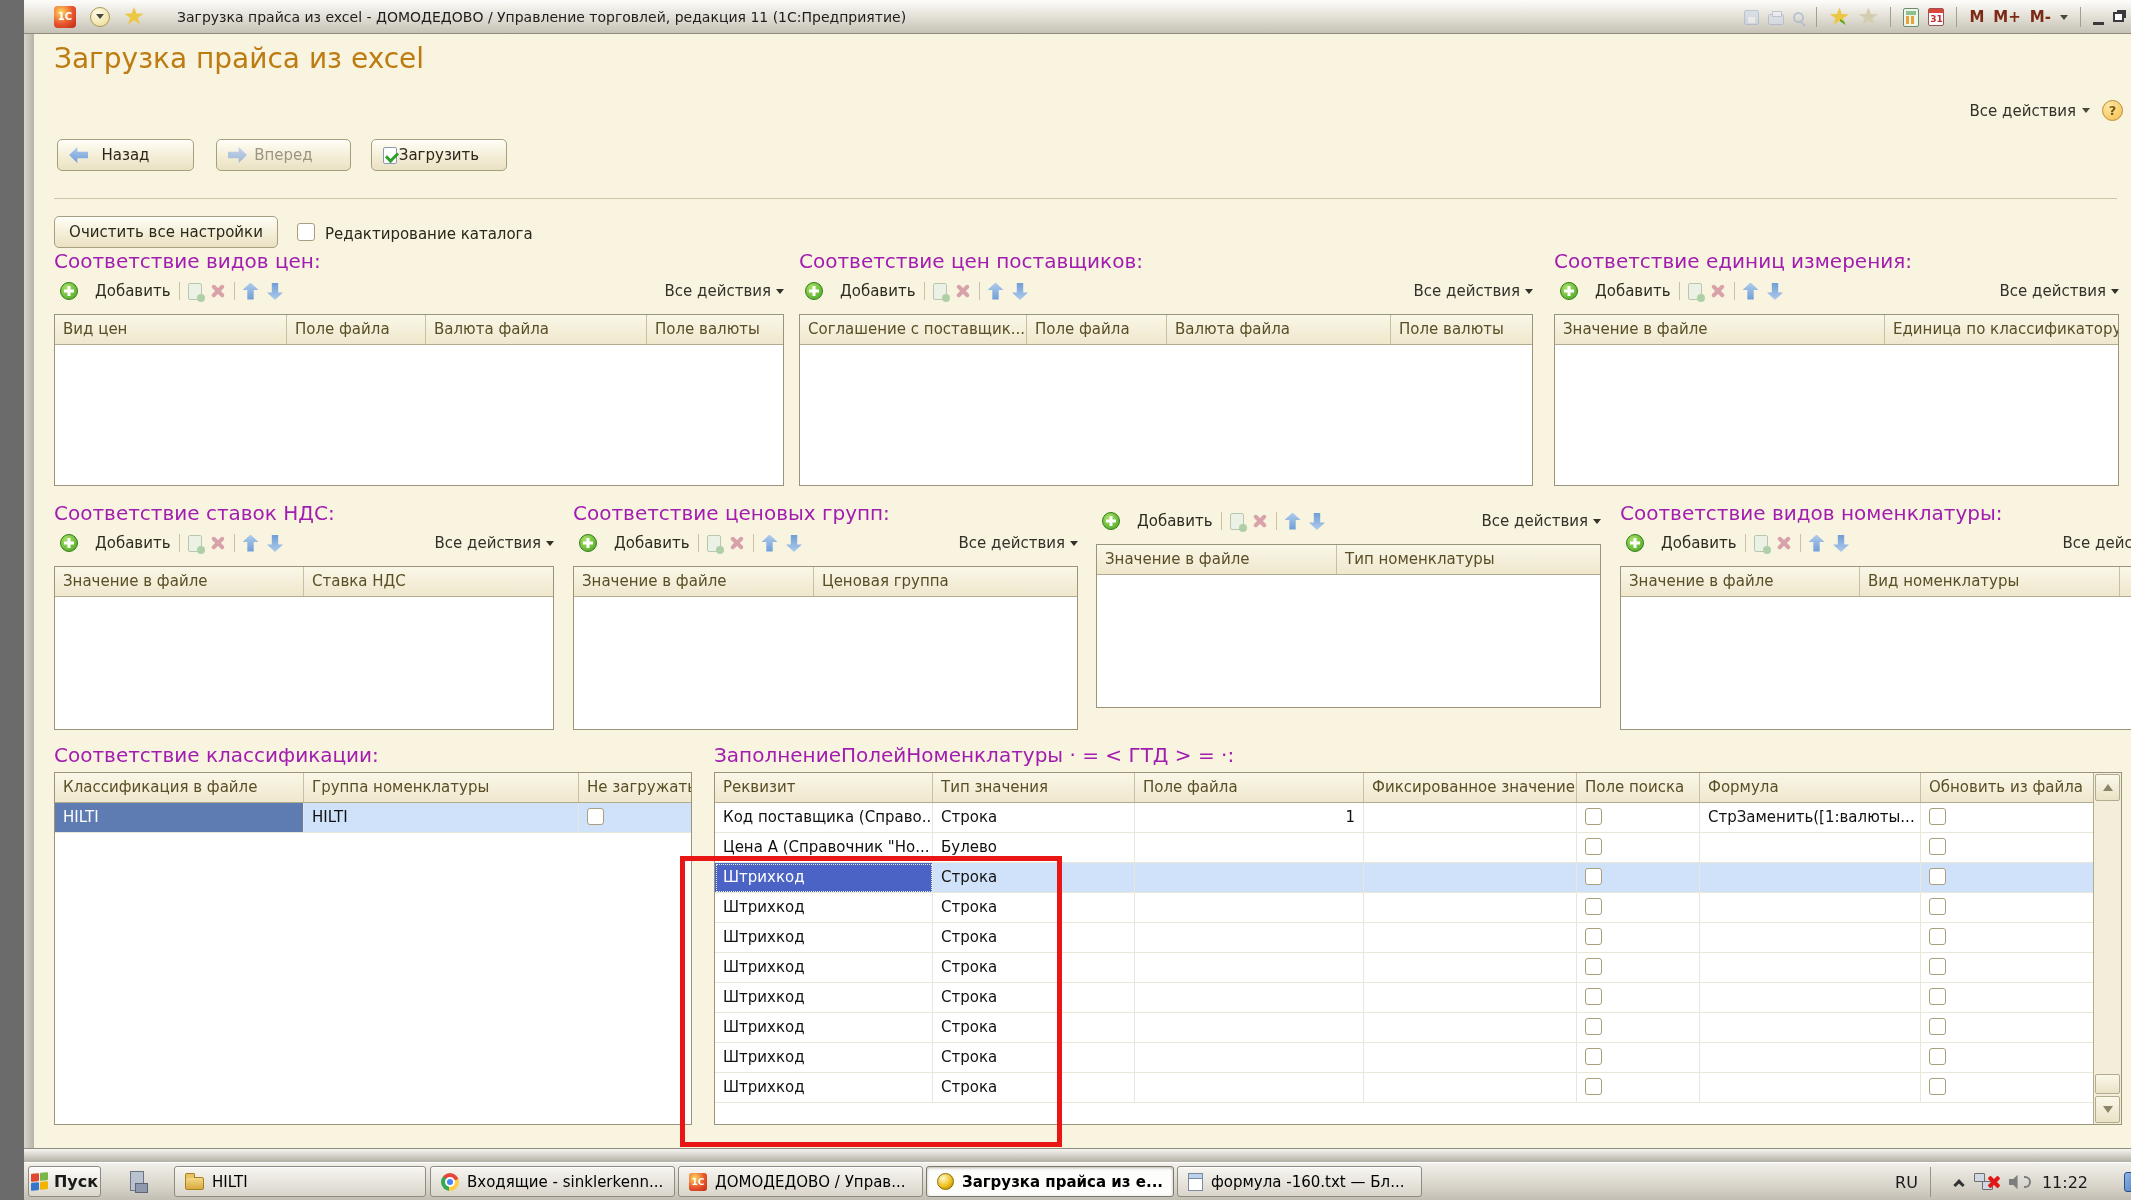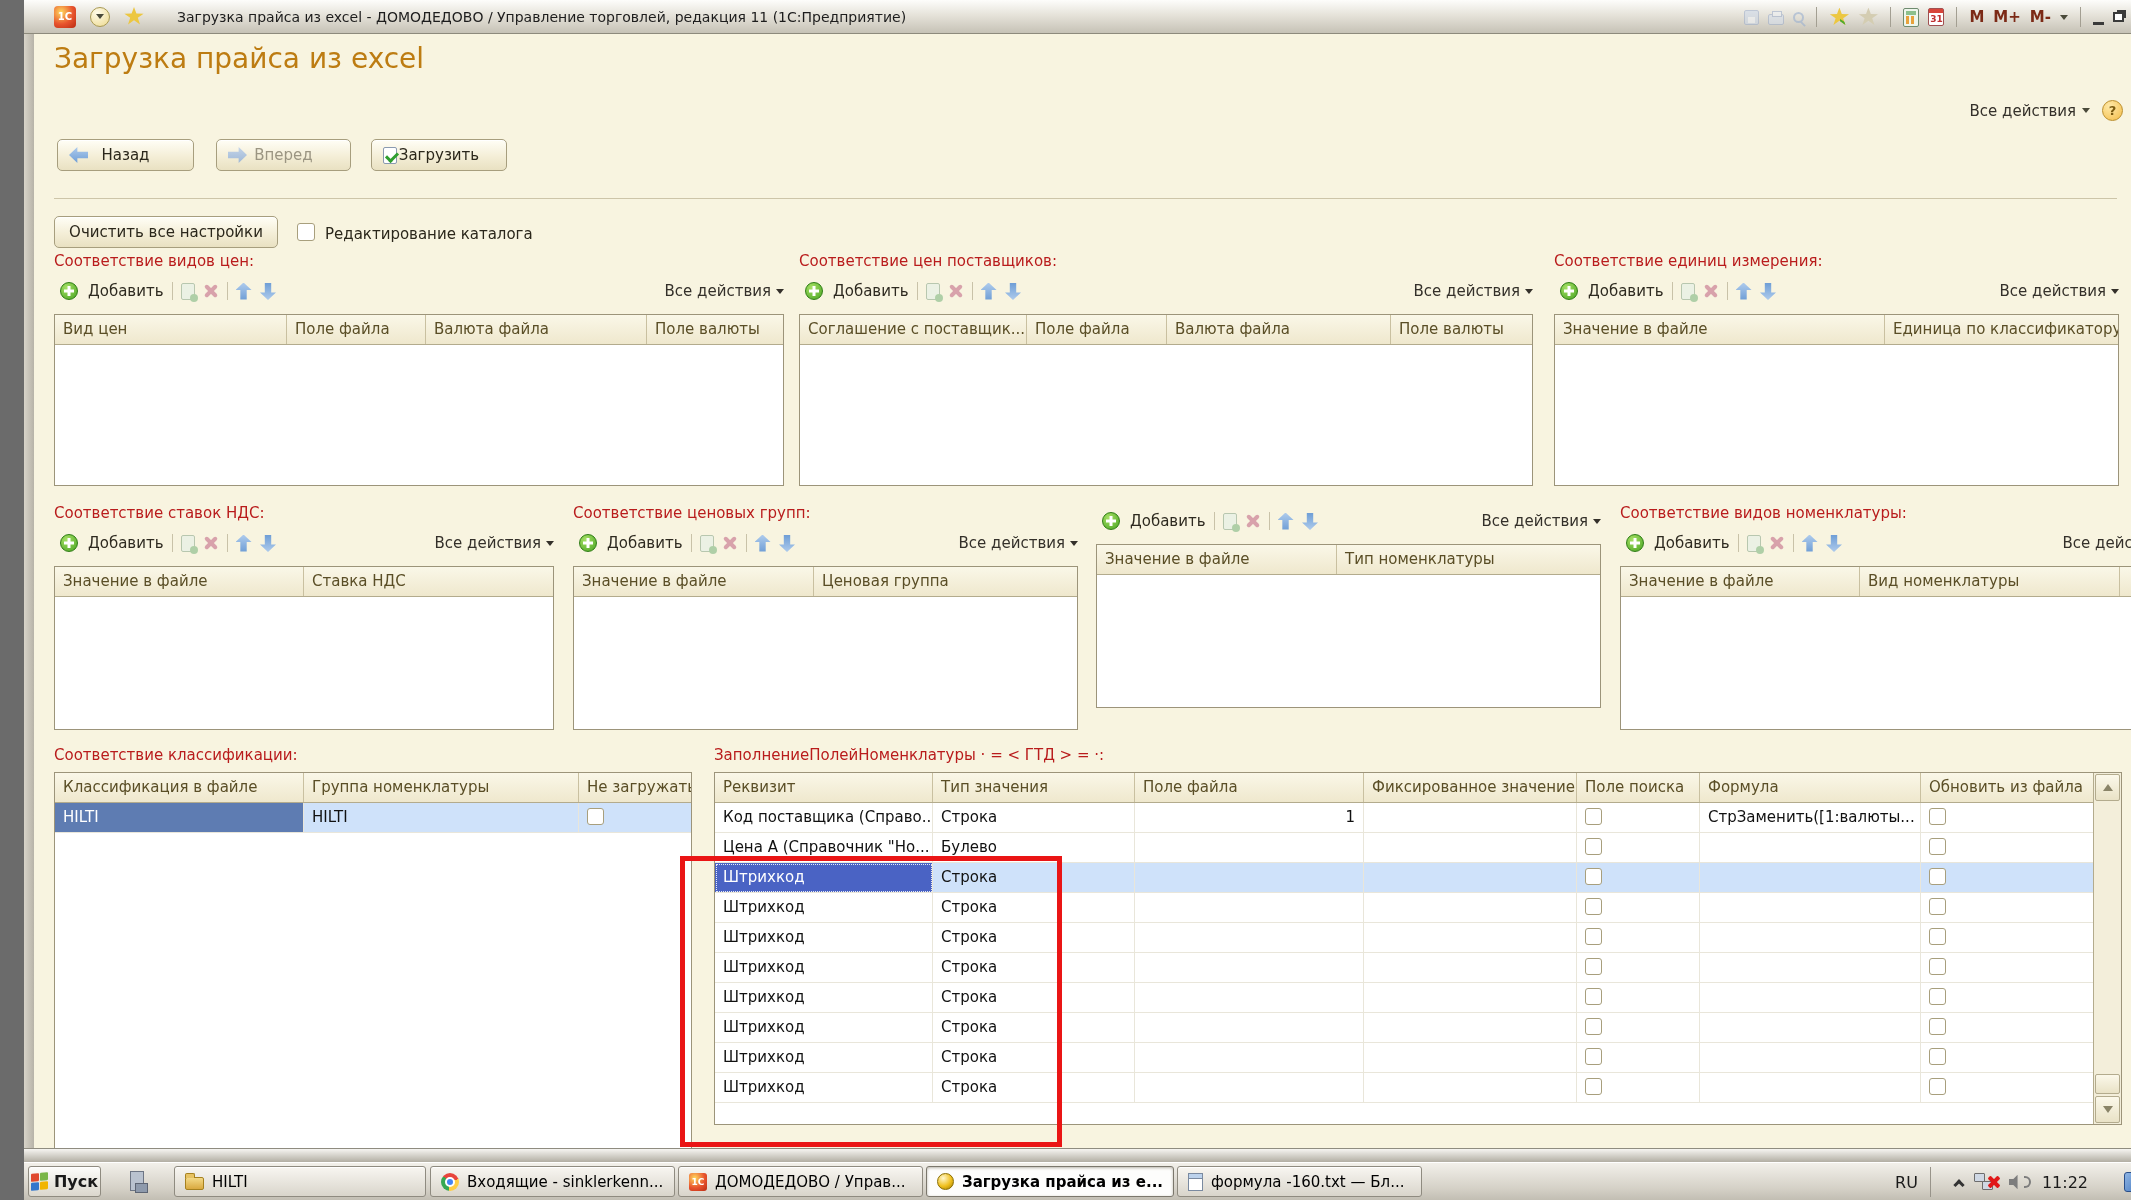--- a/index.html
+++ b/index.html
@@ -70,24 +70,24 @@
   .arr.up{width:16px;height:17px;clip-path:polygon(50% 0,100% 44%,70% 44%,70% 100%,30% 100%,30% 44%,0 44%);}
   .arr.down{width:16px;height:17px;clip-path:polygon(50% 0,100% 44%,70% 44%,70% 100%,30% 100%,30% 44%,0 44%);transform:rotate(180deg);}
   .doc-ico{width:14px;height:17px;background:#fff;border:1px solid #8a9ab0;border-radius:2px;position:relative;}
   .doc-ico::after{content:"";position:absolute;left:2px;top:4px;width:9px;height:5px;
     border-left:3px solid #2f9e2f;border-bottom:3px solid #2f9e2f;transform:rotate(-45deg);}
   .sep-line{position:absolute;height:1px;background:#cdc5a9;}
   .checkbox{display:inline-block;width:18px;height:18px;border:1px solid #a89f7d;border-radius:3px;background:#fff;}
   .chk-label{position:absolute;font-size:15px;color:#2b271b;}
   
   .section{position:absolute;}
-  .sec-label{font-size:15px;color:#b91c1c;line-height:22px;white-space:nowrap;}
+  .sec-label{font-size:20px;color:#a21caf;line-height:22px;white-space:nowrap;}
   .sec-toolbar{height:34px;margin-top:2px;display:flex;align-items:center;}
   .tb{display:flex;align-items:center;gap:8px;width:100%;}
-  .tb-add{display:flex;align-items:flex-end;gap:10px;padding-left:6px;}
+  .tb-add{display:flex;align-items:flex-end;gap:17px;padding-left:6px;}
   .tb-add-label{font-size:15px;color:#2e2a20;}
   .ico-add{width:18px;height:18px;border-radius:50%;position:relative;border:1px solid #2e7d14;
     background:radial-gradient(circle at 35% 28%,#a6e065,#49a422);}
   .ico-add::before,.ico-add::after{content:"";position:absolute;background:#fff;left:50%;top:50%;transform:translate(-50%,-50%);}
   .ico-add::before{width:10px;height:3px;} .ico-add::after{width:3px;height:10px;}
   .tb-sep{width:1px;height:18px;background:#c9c2a8;}
   .ico-copy{width:14px;height:17px;background:#e9f1e6;border:1px solid #a9bca4;border-radius:2px;position:relative;opacity:.8;}
   .ico-copy::after{content:"";position:absolute;right:-4px;bottom:-3px;width:8px;height:8px;border-radius:50%;background:#9ec79a;}
   .ico-del{position:relative;width:16px;height:16px;}
   .ico-del::before,.ico-del::after{content:"";position:absolute;left:0;top:6px;width:16px;height:4px;background:#d8a2ab;border-radius:2px;}
@@ -441,21 +441,21 @@
     <div class="sec-table" style="height:164px;">
       <div class="thead">
         <div class="th" style="width:239px;">Значение в файле</div>
         <div class="th" style="width:260px;">Вид номенклатуры</div>
       </div>
     </div>
   </div>
 
   <div class="section" style="left:30px;top:744px;width:638px;">
     <div class="sec-label" style="margin-bottom:2px;">Соответствие классификации:</div>
-    <div class="sec-table" style="height:395px;">
+    <div class="sec-table" style="height:353px;">
       <div class="thead">
         <div class="th" style="width:249px;">Классификация в файле</div>
         <div class="th" style="width:275px;">Группа номенклатуры</div>
         <div class="th" style="width:114px;">Не загружать</div>
       </div>
       <div id="cls-body">
   <div class="trow row-selected">
     <div class="td clc0 cell-sel-muted">HILTI</div>
     <div class="td clc1">HILTI</div>
     <div class="td clc2"><span class="checkbox"></span></div>

